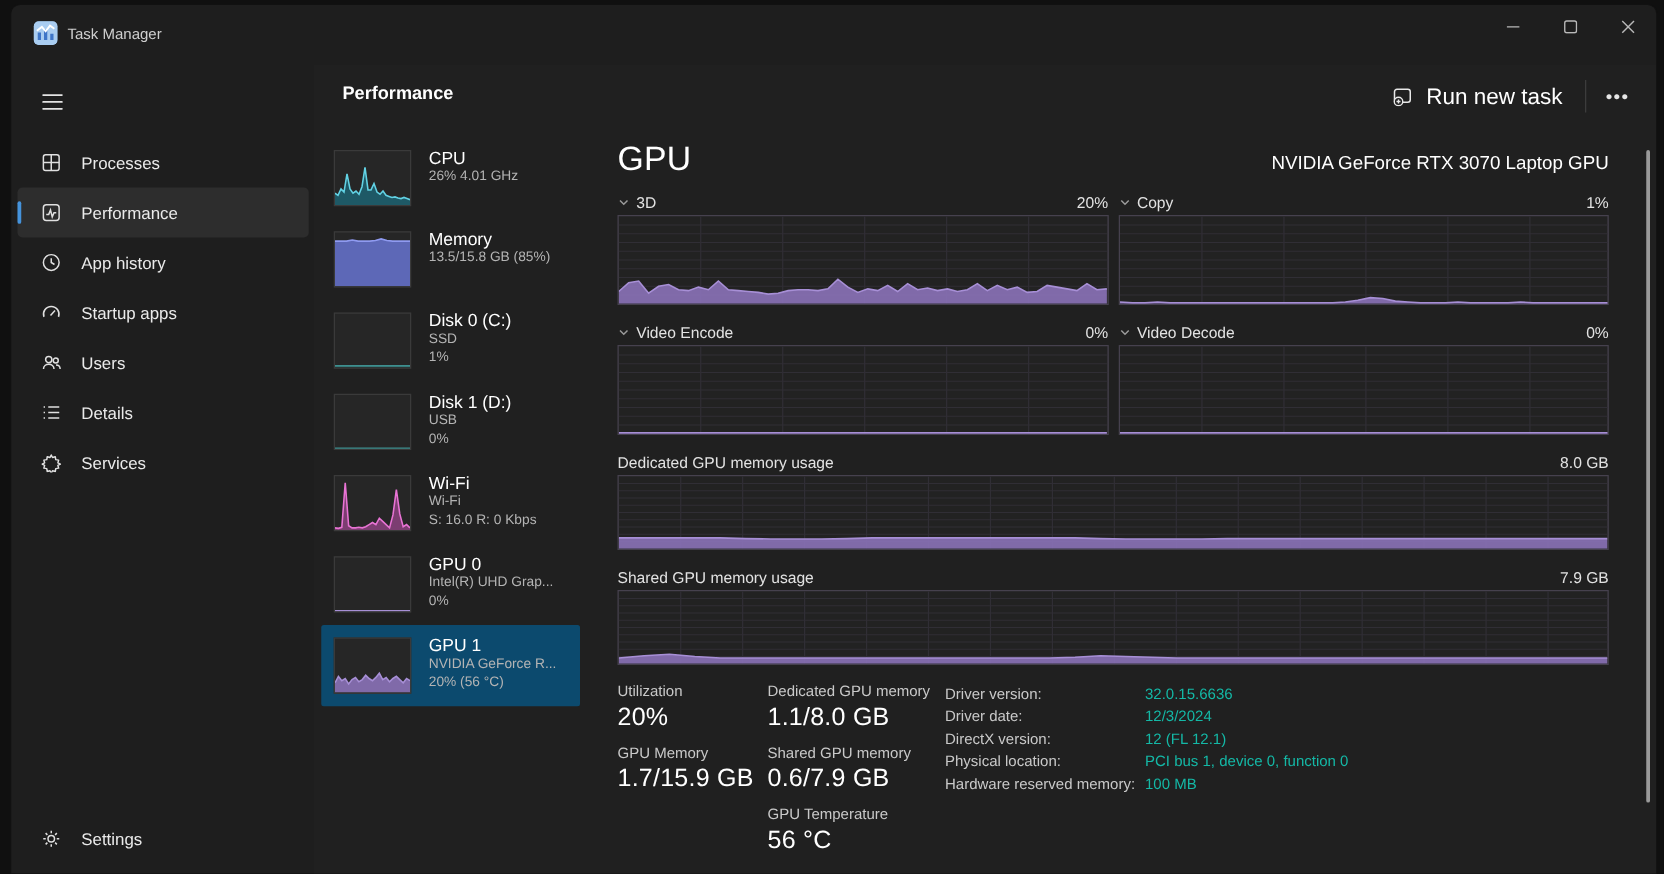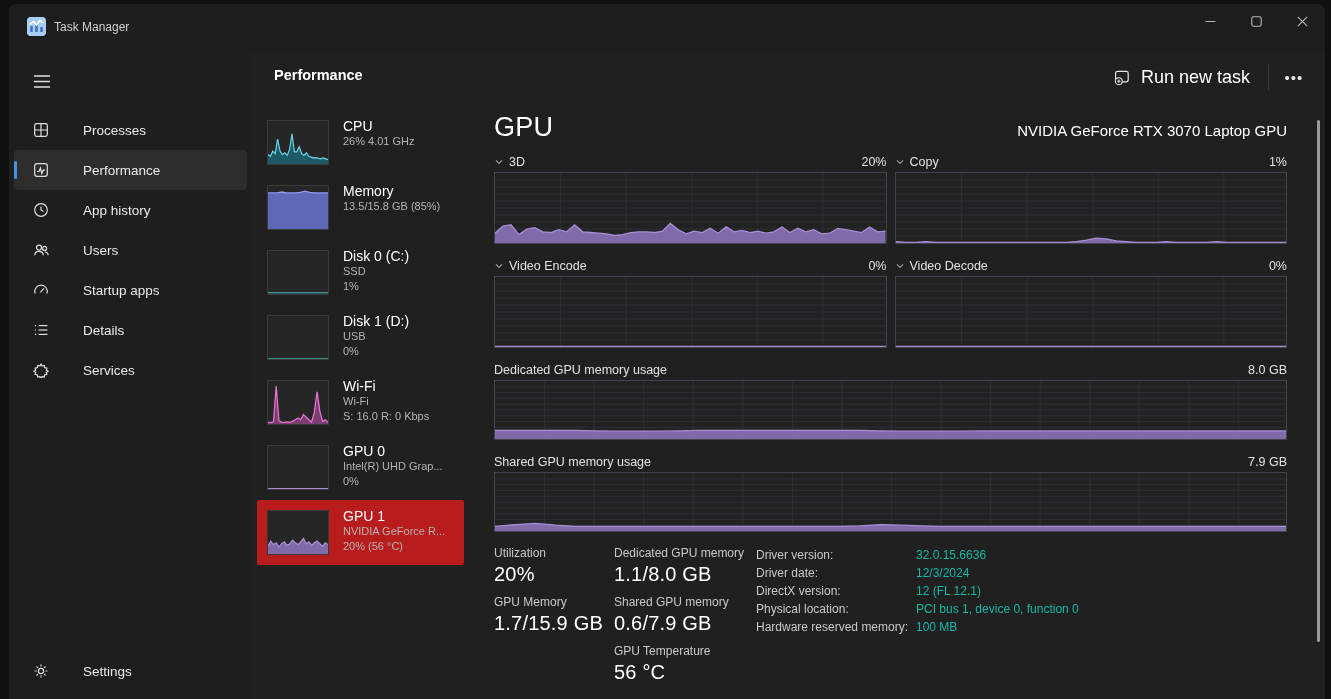--- a/index.html
+++ b/index.html
@@ -20,21 +20,21 @@
   .win-controls { position:absolute; right:0; top:0; display:flex; }
   .win-btn { width:46px; height:34px; display:flex; align-items:center; justify-content:center; }
   .win-btn svg { stroke:#b9b9b9; }
 
   
   .nav { position:absolute; left:0; top:48px; bottom:0; width:242px; }
   .hamburger { position:absolute; left:14px; top:12px; width:38px; height:34px; border-radius:4px;
     display:flex; align-items:center; justify-content:center; }
   .nav-list { position:absolute; left:5px; right:4px; top:58px; }
   .nav-item { position:relative; height:40px; margin-bottom:0px; border-radius:4px;
-    display:flex; align-items:center; gap:34px; padding-left:19px; color:#eaeaea; font-size:13.5px; }
+    display:flex; align-items:center; gap:16px; padding-left:19px; color:#eaeaea; font-size:13.5px; }
   .nav-item.selected { background:#2d2d2d; }
   .nav-item .accent { display:none; }
   .nav-item.selected .accent { display:block; position:absolute; left:0px; top:11px; width:3px; height:18px;
     border-radius:2px; }
   .nav-item svg { flex:0 0 auto; }
   .nav-settings { position:absolute; left:5px; right:4px; bottom:8px; }
 
   
   .content { position:absolute; left:242px; top:48px; right:0; bottom:0; background:#202020; }
   .content-header { position:relative; height:48px; }
@@ -44,21 +44,21 @@
     padding:7px 12px; border-radius:4px; }
   .hdr-divider { width:1px; height:26px; background:#3c3c3c; margin:0 6px; }
   .more-btn { width:38px; height:30px; border-radius:4px; display:flex; align-items:center; justify-content:center;
     color:#e6e6e6; font-size:15px; letter-spacing:1px; }
 
   .content-body { position:absolute; left:0; top:48px; right:0; bottom:0; }
 
   
   .metrics-rail { position:absolute; left:6px; top:10px; width:207px; }
   .metric { display:flex; gap:14px; padding:10px 8px 10px 10px; border-radius:2px; }
-  .metric.selected { background:#b91c1c; }
+  .metric.selected { background:#0c4a6e; }
   .mini { width:62px; height:45px; background:#262626; border:1px solid #3a3a3a; flex:0 0 auto; }
   .mini svg { display:block; }
   .mname { font-size:14px; color:#fff; margin-top:-2px; }
   .msub { font-size:11px; color:#b4b4b4; line-height:15px; white-space:nowrap; }
 
   
   .main-panel { position:absolute; left:243px; right:38px; top:0; }
   .gpu-title-row { display:flex; align-items:flex-end; justify-content:space-between; margin-top:12px; margin-bottom:10px; }
   .gpu-title { font-size:27px; font-weight:400; color:#fff; letter-spacing:.2px; }
   .gpu-subtitle { font-size:15px; color:#fff; padding-bottom:4px; }
@@ -151,33 +151,33 @@
           </div>
           <div class="nav-item">
             <svg width="16" height="16" viewBox="0 0 16 16" stroke="#e0e0e0" stroke-width="1.2" fill="none">
               <circle cx="8" cy="8" r="6.3" fill="none"></circle>
               <polyline points="8,4.6 8,8 10.6,9.6" fill="none"></polyline>
             </svg>
             <span>App history</span>
           </div>
           <div class="nav-item">
             <svg width="16" height="16" viewBox="0 0 16 16" stroke="#e0e0e0" stroke-width="1.2" fill="none">
+              <path d="M2.2 11.5 A6.2 6.2 0 1 1 13.8 11.5" fill="none"></path>
+              <line x1="7.4" y1="10.4" x2="11" y2="6.4"></line>
+            </svg>
+            <span>Startup apps</span>
+          </div>
+          <div class="nav-item">
+            <svg width="16" height="16" viewBox="0 0 16 16" stroke="#e0e0e0" stroke-width="1.2" fill="none">
               <circle cx="6" cy="5.6" r="2.5" fill="none"></circle>
               <path d="M1.8 13.2 c0-2.4 1.9-3.8 4.2-3.8 s4.2 1.4 4.2 3.8" fill="none"></path>
               <circle cx="11.6" cy="6.4" r="2" fill="none"></circle>
               <path d="M11.8 10 c1.9 0 3.3 1.3 3.3 3.2" fill="none"></path>
             </svg>
             <span>Users</span>
-          </div>
-          <div class="nav-item">
-            <svg width="16" height="16" viewBox="0 0 16 16" stroke="#e0e0e0" stroke-width="1.2" fill="none">
-              <path d="M2.2 11.5 A6.2 6.2 0 1 1 13.8 11.5" fill="none"></path>
-              <line x1="7.4" y1="10.4" x2="11" y2="6.4"></line>
-            </svg>
-            <span>Startup apps</span>
           </div>
           <div class="nav-item">
             <svg width="16" height="16" viewBox="0 0 16 16" stroke="#e0e0e0" stroke-width="1.2" fill="none">
               <line x1="5.6" y1="3.6" x2="14.4" y2="3.6"></line>
               <line x1="5.6" y1="8" x2="14.4" y2="8"></line>
               <line x1="5.6" y1="12.4" x2="14.4" y2="12.4"></line>
               <line x1="1.9" y1="3.6" x2="3" y2="3.6"></line>
               <line x1="1.9" y1="8" x2="3" y2="8"></line>
               <line x1="1.9" y1="12.4" x2="3" y2="12.4"></line>
             </svg>

